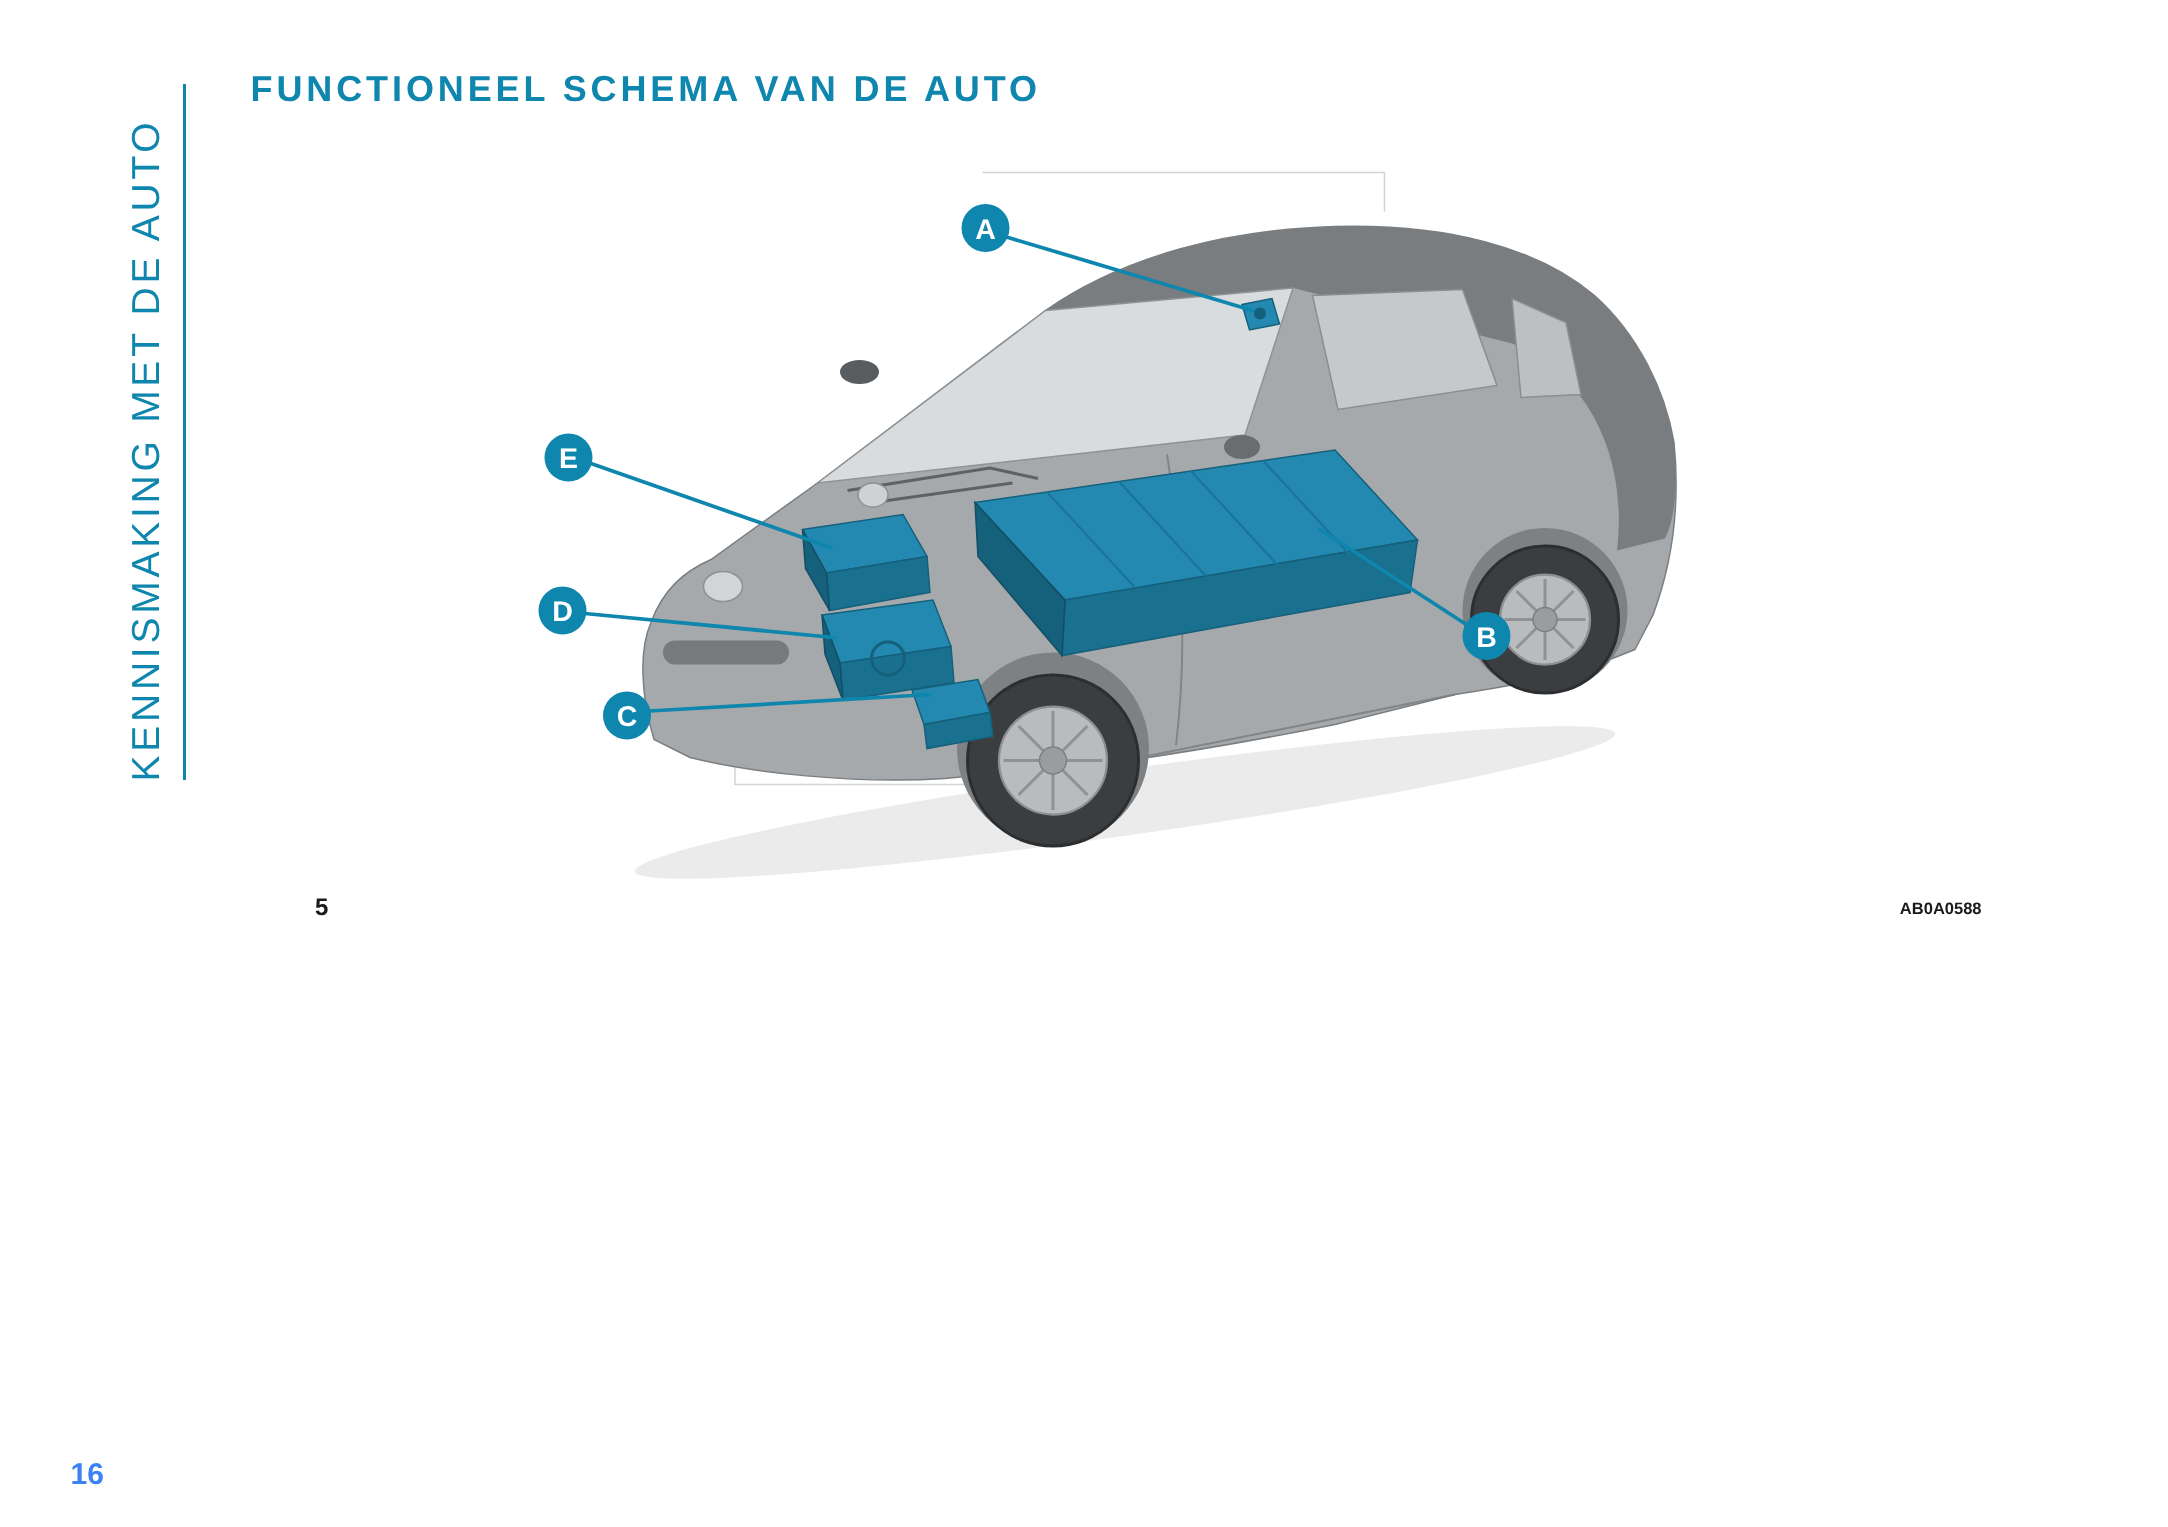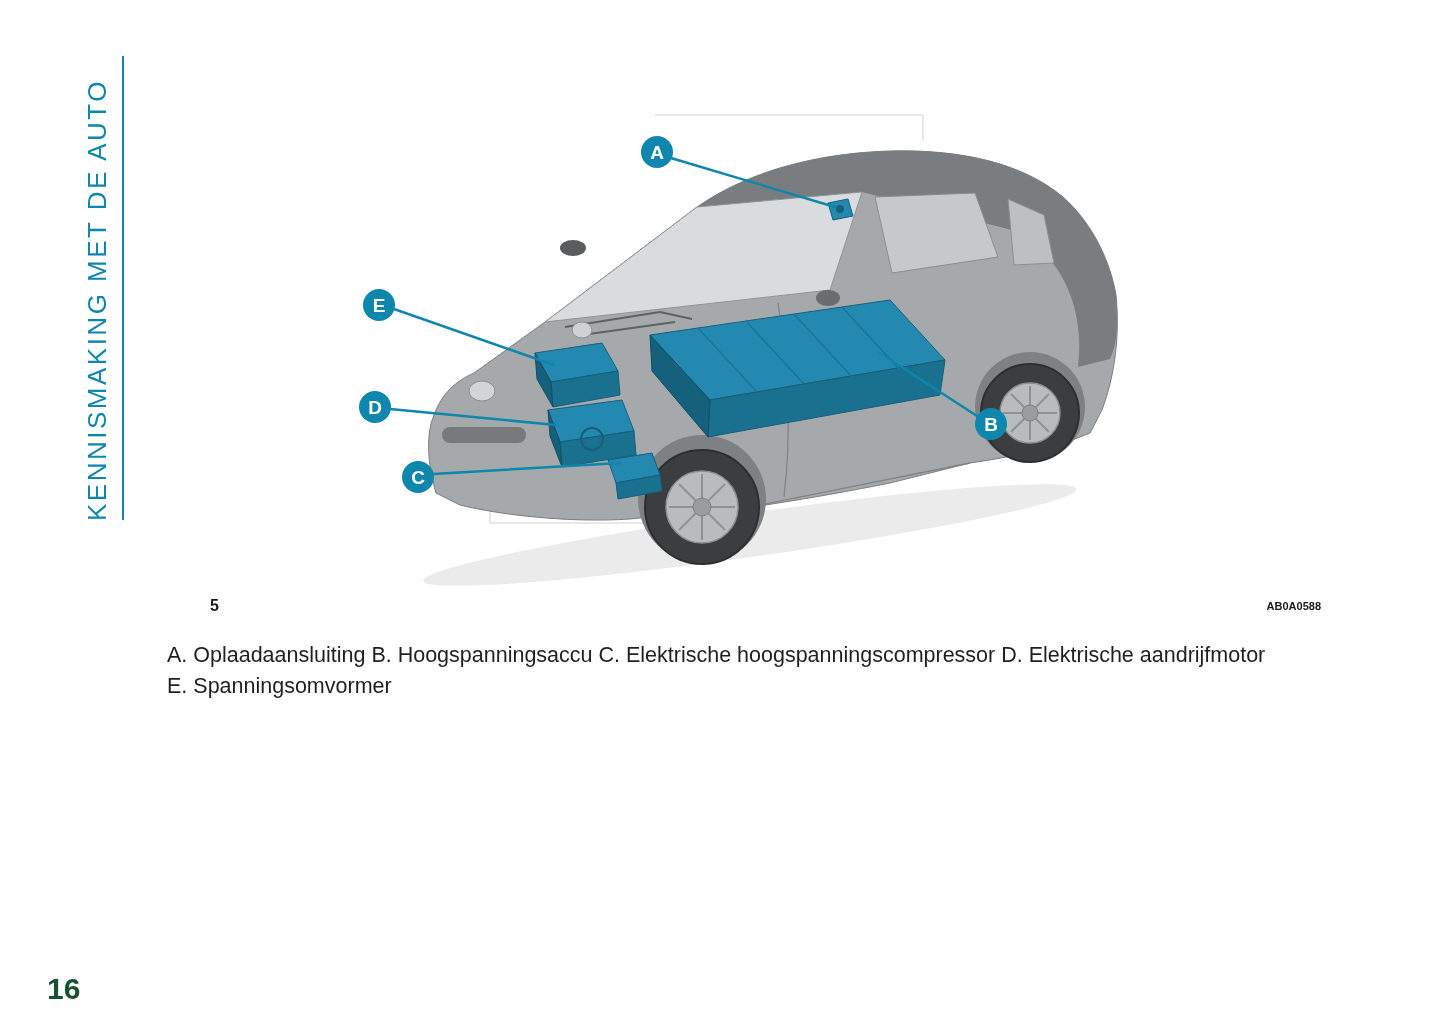--- a/index.html
+++ b/index.html
@@ -38,21 +38,21 @@
   .fig-code{
     position:absolute;right:124px;top:600px;
     font-size:11px;font-weight:bold;color:#1a1a1a;
   }
   .caption{
     position:absolute;left:167px;top:640px;width:1112px;margin:0;
     font-size:21.5px;line-height:1.45;color:#1f1f1f;
   }
   .page-number{
     position:absolute;left:47px;top:972px;
-    font-size:30px;font-weight:bold;color:#14532d;
+    font-size:20px;font-weight:bold;color:#3b82f6;
   }
   
   .cropline{stroke:#d3d3d3;stroke-width:1;fill:none;}
   .body-fill{fill:#a6a9ab;stroke:#7b7e80;stroke-width:1;}
   .roof-fill{fill:#7a7d7f;stroke:none;}
   .glass{fill:#d9dcde;stroke:#909395;stroke-width:1;}
   .glass-side{fill:#c6c9cb;stroke:#8b8e90;stroke-width:1;}
   .glass-quarter{fill:#bdc0c2;stroke:#8b8e90;stroke-width:1;}
   .detail-line{stroke:#5f6264;stroke-width:2;fill:none;}
   .seam{stroke:#7b7e80;stroke-width:1.3;fill:none;opacity:.85;}
@@ -73,20 +73,21 @@
   }
 </style>
 </head>
 <body>
 
 <div class="page">
 
   <div class="side-rule"></div>
   <div class="vertical-label">KENNISMAKING MET DE AUTO</div>
 
+  <h1 class="title">FUNCTIONEEL SCHEMA VAN DE AUTO</h1>
 
   <div class="figure">
     <svg width="820" height="500" viewBox="0 0 820 500">
 
       <polyline class="cropline" points="325,20 593,20 593,46"></polyline>
       <polyline class="cropline" points="160,398 160,428 326,428"></polyline>
 
       <ellipse cx="420" cy="440" rx="330" ry="22" fill="#000000" opacity="0.08" transform="rotate(-8 420 440)"></ellipse>
 
       <path class="body-fill" d="M 106,398 C 97,368 96,338 104,320 C 112,298 126,286 144,278 L 215,227 L 367,112
@@ -205,17 +206,16 @@
         <circle class="callout-circle" cx="49" cy="210" r="16"></circle>
         <text class="callout-letter" x="49" y="217">E</text>
       </g>
 
     </svg>
   </div>
 
   <div class="fig-number">5</div>
   <div class="fig-code">AB0A0588</div>
 
-  <p class="caption">A. Oplaadaansluiting B. Hoogspanningsaccu C. Elektrische hoogspanningscompressor D. Elektrische aandrijfmotor E. Spanningsomvormer</p>
 
   <div class="page-number">16</div>
 
 </div>
 
 </body></html>

